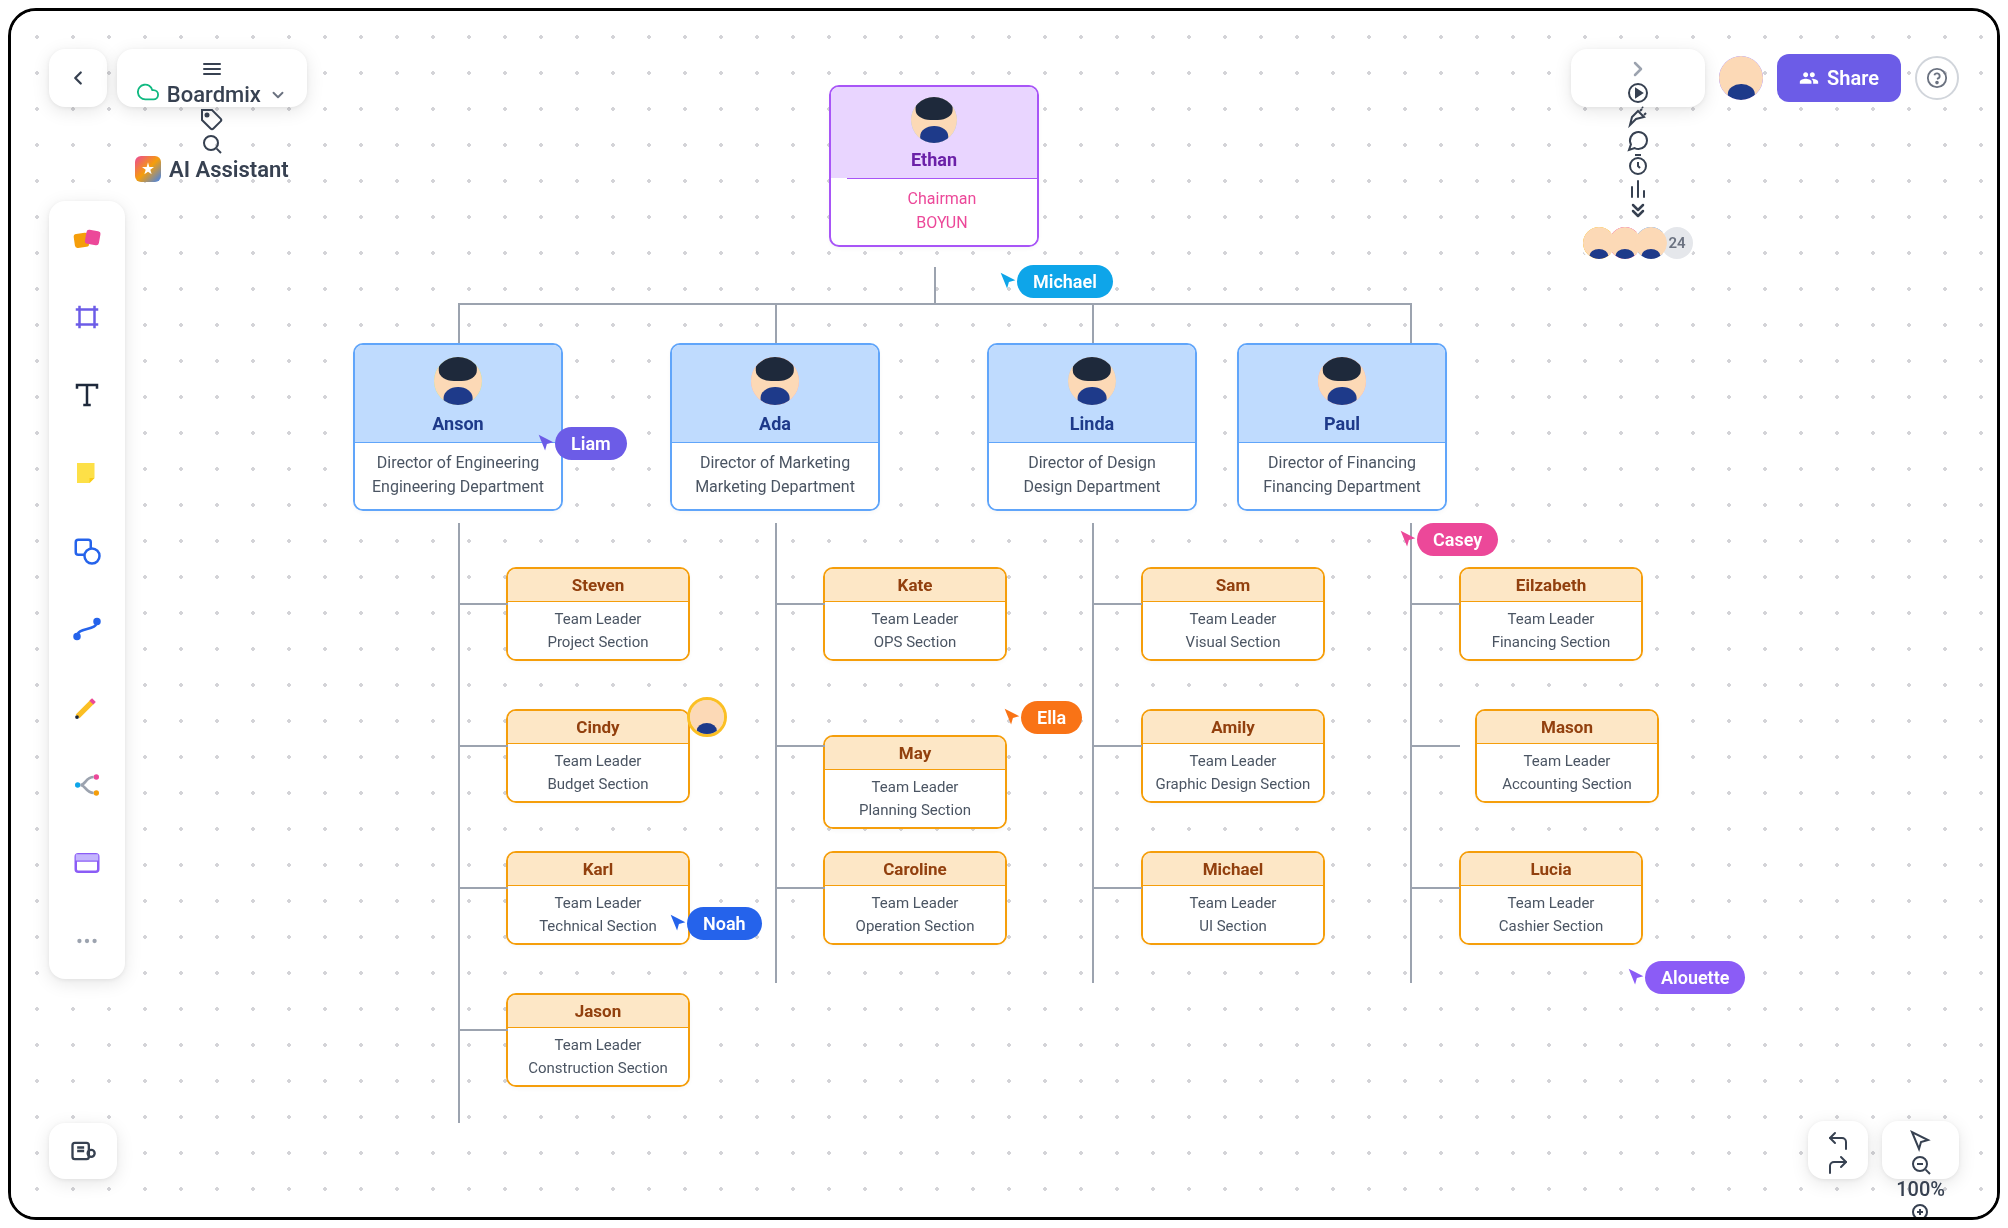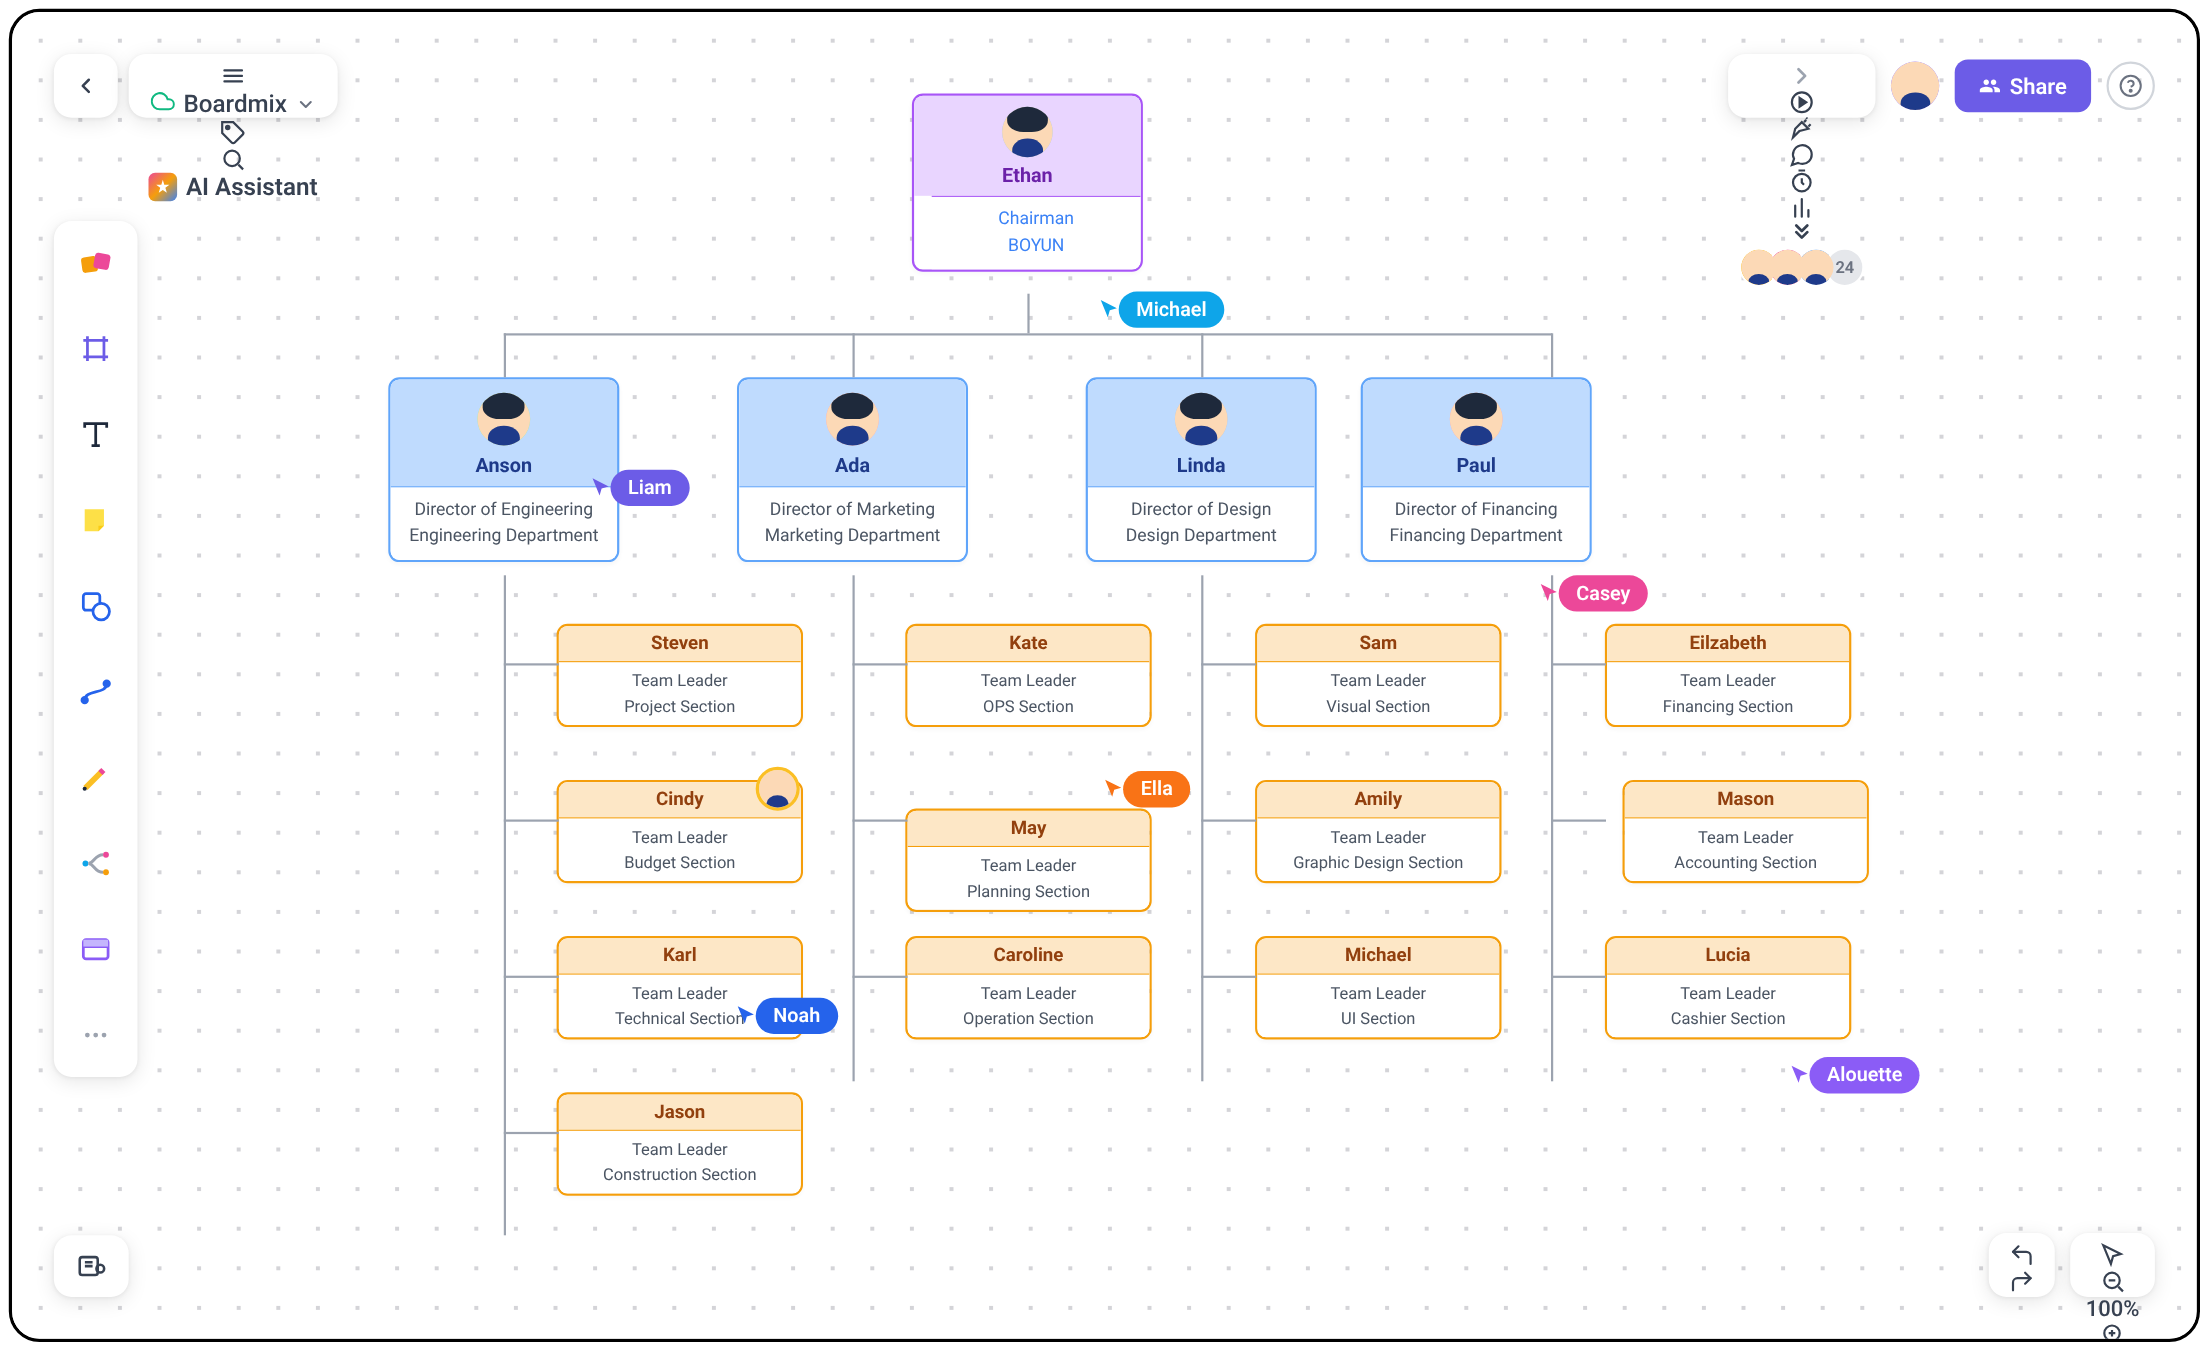--- a/index.html
+++ b/index.html
@@ -207,21 +207,21 @@
   color: #4b5563;
   line-height: 1.5;
 }
 .org-node .body div { white-space: nowrap; }
 
 
 .node-root {
   border: 2px solid #a855f7;
 }
 .node-root .head { background: #e9d5ff; color: #6b21a8; font-size:18px; }
-.node-root .body { border-top: 1px solid #a855f7; color:#3b82f6;margin-left:16px; }
+.node-root .body { border-top: 1px solid #a855f7; color:#ec4899;margin-left:16px; }
 .node-root .avatar-lg {
   width: 46px; height: 46px;
   border-radius: 50%;
   margin: 0 auto 6px;
 }
 
 
 .node-l1 {
   border: 2px solid #60a5fa;
 }
@@ -229,21 +229,21 @@
 .node-l1 .body { border-top: 1px solid #60a5fa; }
 .node-l1 .avatar-lg {
   width: 48px; height: 48px;
   border-radius: 50%;
   margin: 0 auto 8px;
 }
 
 
 .node-l2 {
   border: 2px solid #f59e0b;
-  width: 224px;
+  width: 184px;
 }
 .node-l2 .head { background: #fde7c6; color: #92400e; font-size:17px; padding:6px; }
 .node-l2 .body { border-top: 1px solid #f59e0b; padding:6px; font-size:15px; }
 
 
 .cursor-bubble {
   position: absolute;
   display: flex;
   align-items: center;
   z-index: 50;

